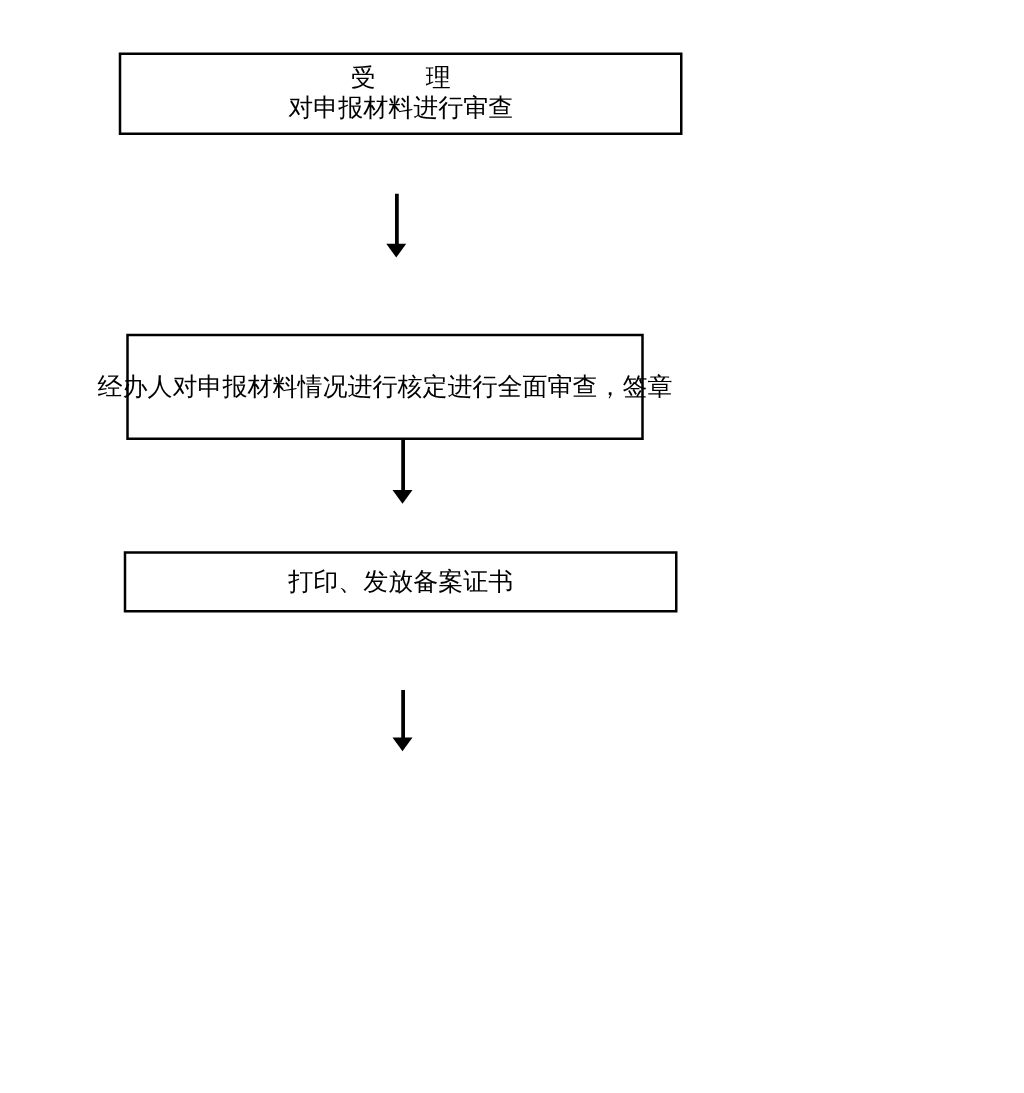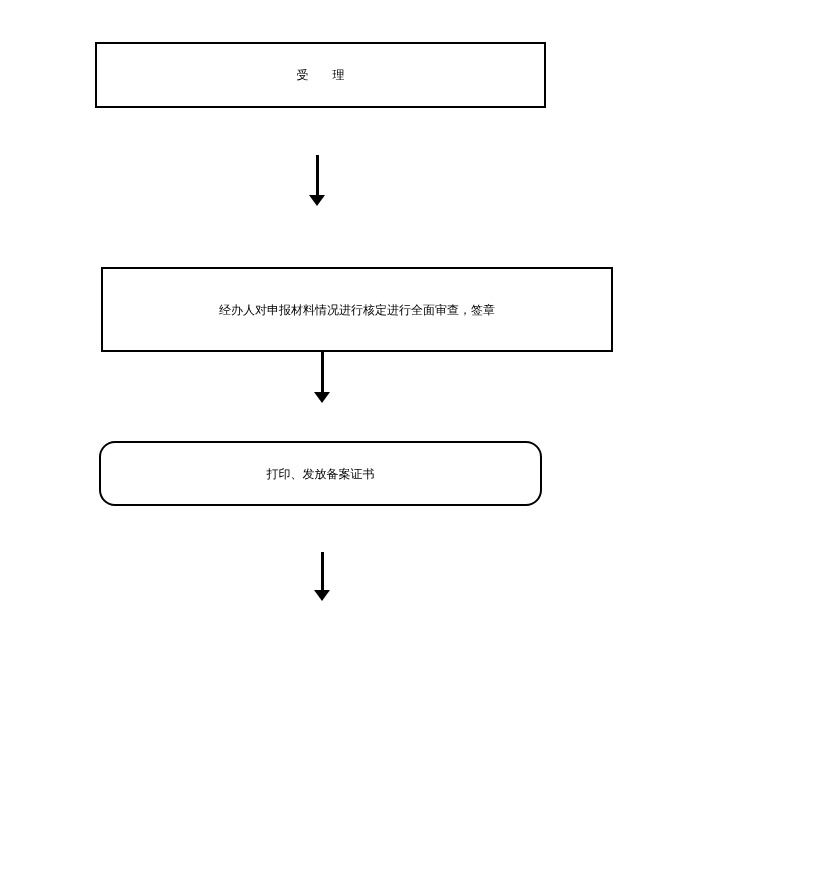--- a/index.html
+++ b/index.html
@@ -19,27 +19,27 @@
   .node {
     position: absolute;
     box-sizing: border-box;
     border: 2px solid #000000;
     background: #ffffff;
     display: flex;
     flex-direction: column;
     align-items: center;
     justify-content: center;
     text-align: center;
-    font-size: 12px;
+    font-size: 20px;
     line-height: 24px;
     white-space: pre;
   }
   .node-1 { left: 95px;  top: 42px;  width: 451px; height: 66px; }
-  .node-2 { left: 101px; top: 267px; width: 512px; height: 85px; }
-  .node-3 { left: 99px;  top: 441px; width: 443px; height: 65px; border-radius: 16px; }
+  .node-2 { left: 101px; top: 267px; width: 414px; height: 85px; }
+  .node-3 { left: 99px;  top: 441px; width: 443px; height: 49px; }
   .node-4 { left: 98px;  top: 635px; width: 453px; height: 39px; }
 
   .arrow {
     position: absolute;
     width: 16px;
   }
   .arrow .shaft {
     position: absolute;
     top: 0;
     bottom: 10px;
@@ -63,20 +63,21 @@
   .arrow-2 { left: 314px; top: 352px; height: 51px; }
   .arrow-3 { left: 314px; top: 552px; height: 49px; }
 </style>
 </head>
 <body>
 
 <div class="canvas">
 
   <div class="node node-1">
     <div>受　　理</div>
+    <div>对申报材料进行审查</div>
   </div>
 
   <div class="arrow arrow-1">
     <div class="shaft"></div>
     <div class="head"></div>
   </div>
 
   <div class="node node-2">
     <div>经办人对申报材料情况进行核定进行全面审查，签章</div>
   </div>

